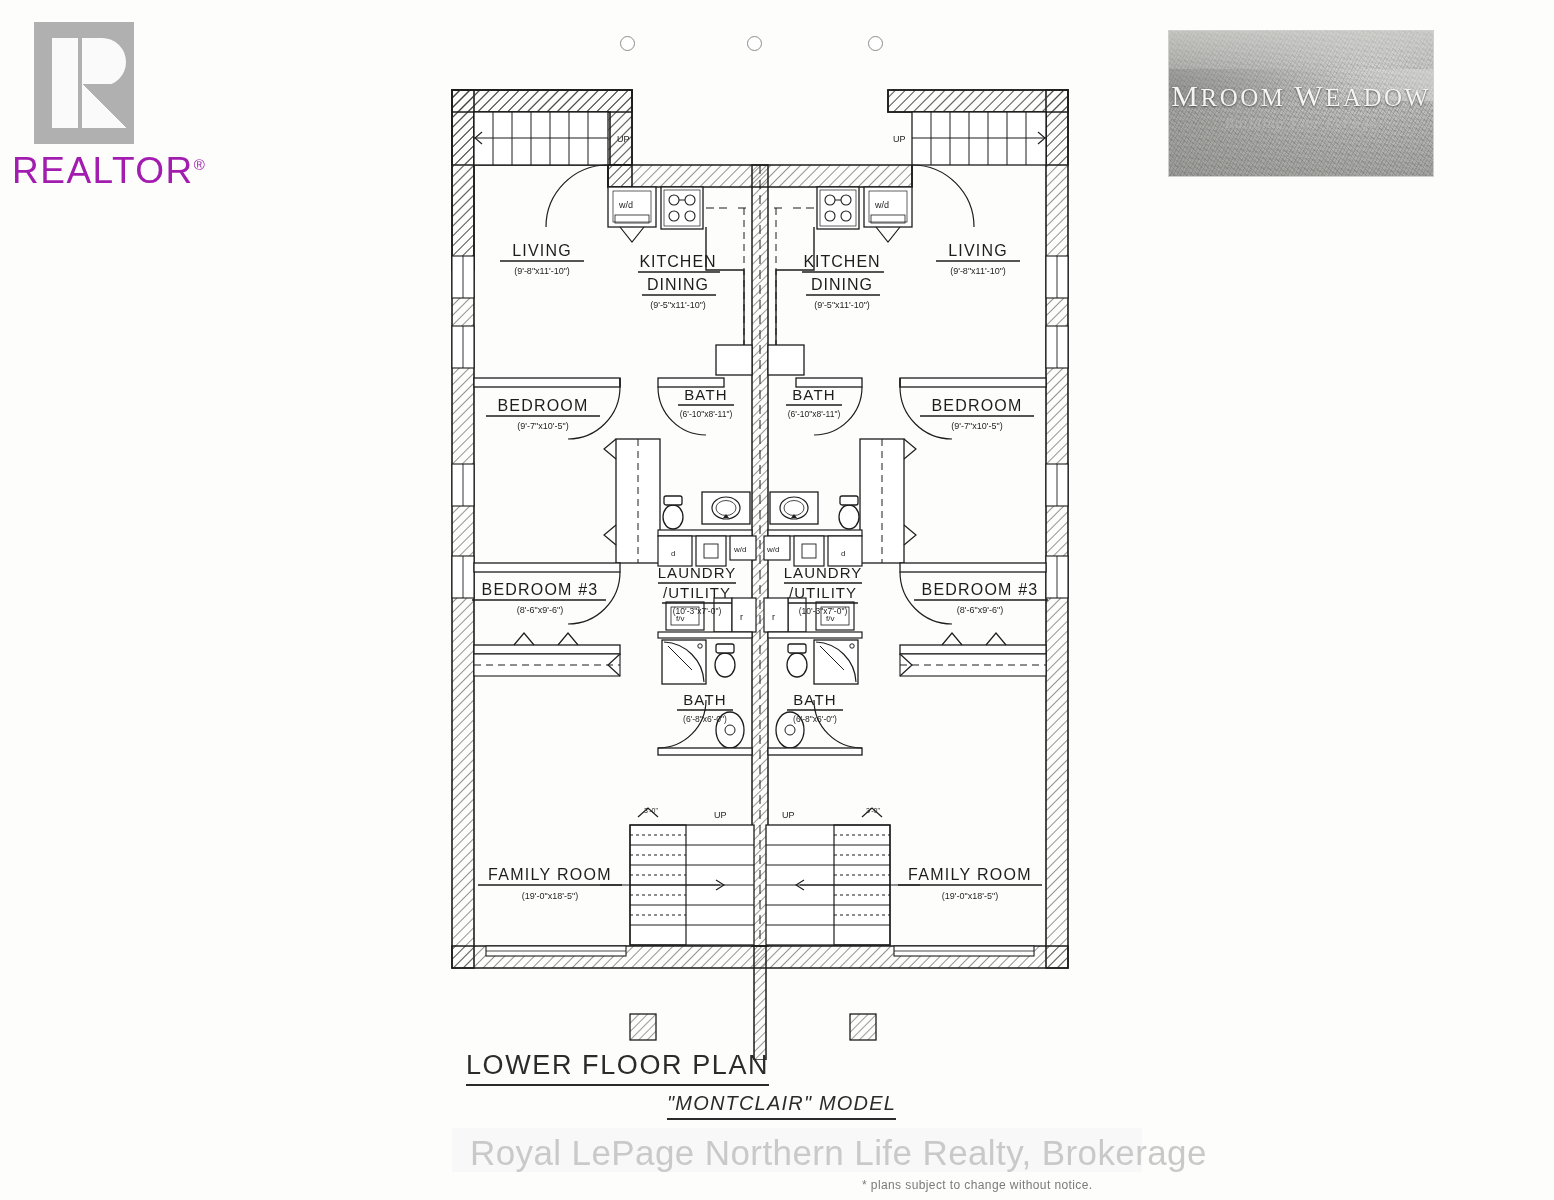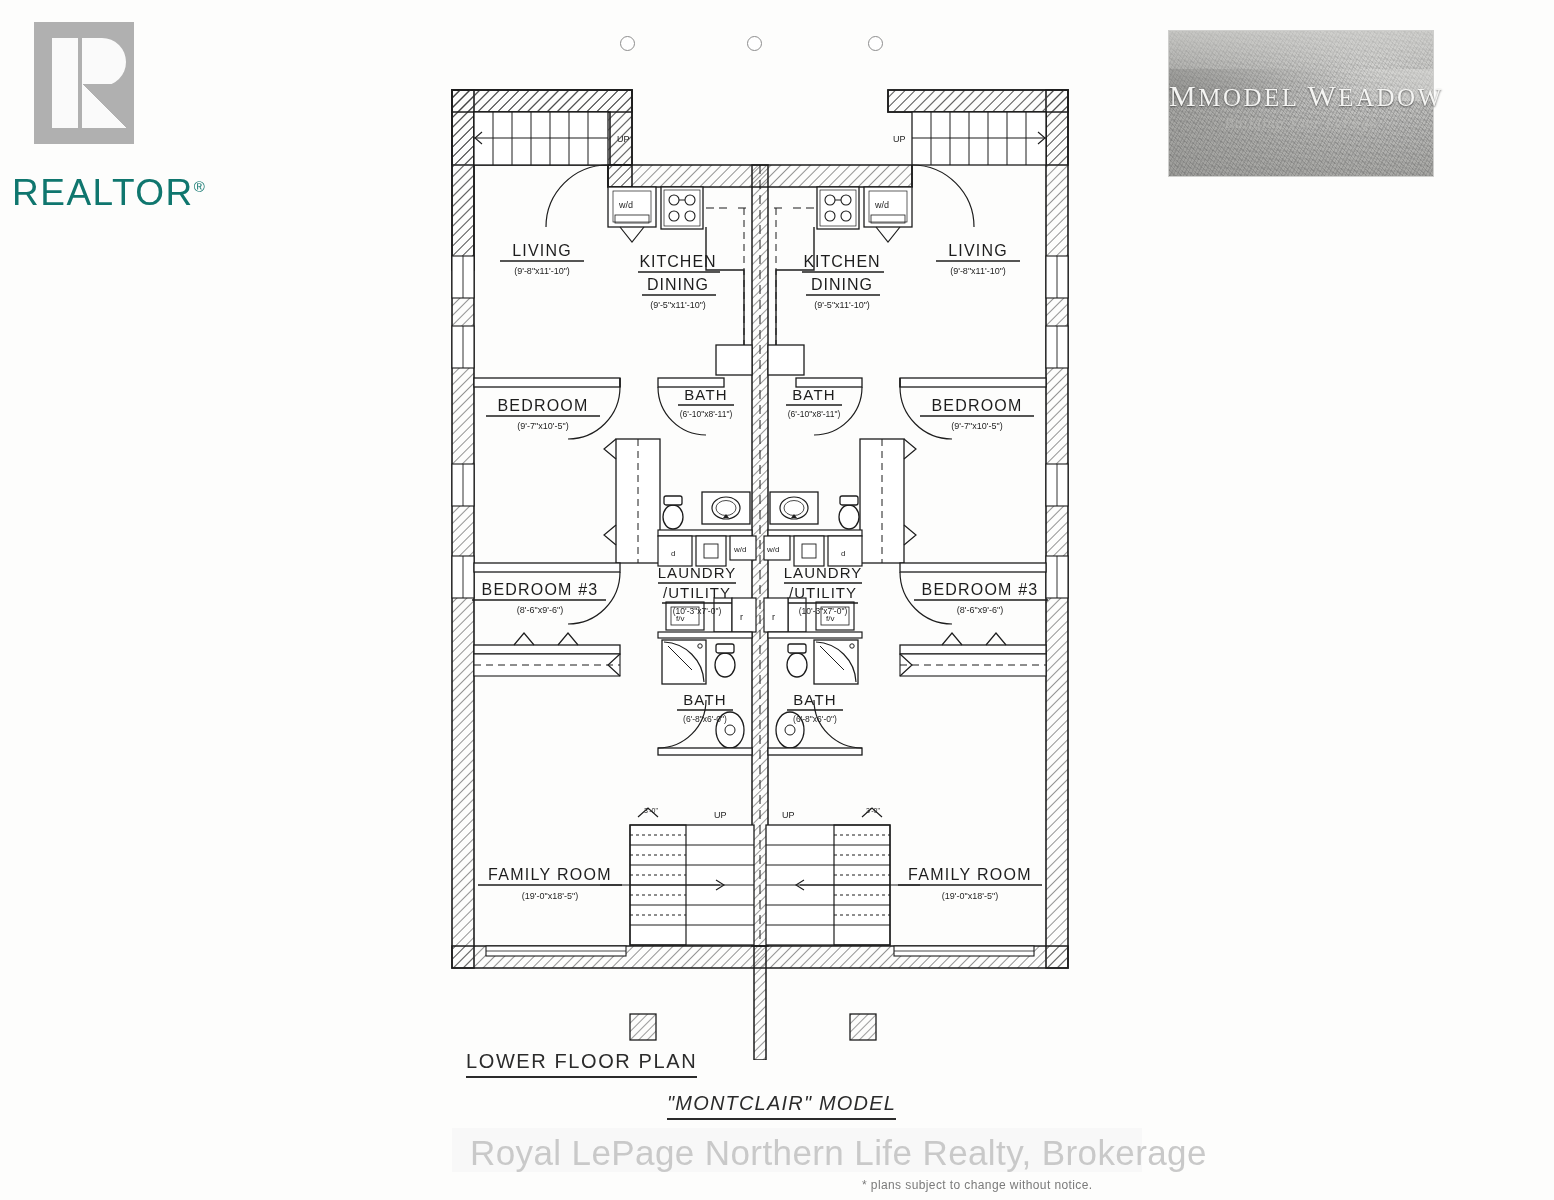--- a/index.html
+++ b/index.html
@@ -15,21 +15,21 @@
 
   
   .realtor-logo{position:absolute;left:12px;top:22px;width:200px;height:200px;}
   .realtor-mark{position:absolute;left:22px;top:0;width:100px;height:122px;background:#b0b0b0;}
   .realtor-mark .bar{position:absolute;left:18px;top:16px;width:26px;height:90px;background:#fafafa;}
   .realtor-mark .bowl{position:absolute;left:48px;top:16px;width:44px;height:48px;
         background:#fafafa;border-radius:0 24px 24px 0;}
   .realtor-mark .legfix{position:absolute;left:48px;top:62px;width:44px;height:44px;
         background:linear-gradient(to bottom left,#b0b0b0 49.6%,#fafafa 50%);}
   .realtor-word{position:absolute;left:0;top:128px;font-size:37px;letter-spacing:1.5px;
-        color:#0f766e;font-family:"Liberation Sans",sans-serif;font-weight:400;margin-top:22px;}
+        color:#a21caf;font-family:"Liberation Sans",sans-serif;font-weight:400;}
   .realtor-word sup{font-size:15px;vertical-align:super;}
 
   
   .mw-logo{position:absolute;left:1168px;top:30px;width:264px;height:145px;
         background:
           repeating-linear-gradient(117deg, rgba(90,90,90,.22) 0 1px, transparent 1px 3px),
           repeating-linear-gradient(42deg, rgba(70,70,70,.18) 0 1px, transparent 1px 4px),
           repeating-linear-gradient(8deg, rgba(120,120,120,.16) 0 2px, transparent 2px 5px),
           radial-gradient(ellipse at 78% 26%, #d5d5d3 0%, #b9b9b7 38%, #a9a9a6 68%, #9d9d9a 100%);
         border:1px solid #cfcfcd;}
@@ -46,21 +46,21 @@
         color:rgba(190,190,186,.55);letter-spacing:1px;}
 
   
   .punch{position:absolute;width:13px;height:13px;border:1.6px solid #8d8d8d;border-radius:50%;background:#fff;}
 
   
   #plan{position:absolute;left:430px;top:60px;}
 
   
   .cap-lower{position:absolute;left:466px;top:1050px;
-        font-family:"Liberation Sans",sans-serif;font-size:20px;letter-spacing:1.6px;
+        font-family:"Liberation Sans",sans-serif;font-size:27px;letter-spacing:1.6px;
         color:#2b2b2b;border-bottom:2px solid #2b2b2b;padding-bottom:3px;}
   .cap-model{position:absolute;left:667px;top:1092px;
         font-family:"Liberation Sans",sans-serif;font-size:20px;font-style:italic;
         letter-spacing:1.2px;color:#2b2b2b;border-bottom:2px solid #2b2b2b;padding-bottom:3px;}
   .cap-note{position:absolute;left:862px;top:1178px;
         font-family:"Liberation Sans",sans-serif;font-size:12px;letter-spacing:.4px;
         color:#7a7a7a;}
 
   
   .watermark{position:absolute;left:470px;top:1133px;width:640px;height:36px;
@@ -81,21 +81,21 @@
     </div>
     <div class="realtor-word">
       <span>REALTOR</span><sup>®</sup>
     </div>
   </div>
 
   <div class="mw-logo">
     <div class="sky"></div>
     <div class="ridge"></div>
     <div class="mw-name">
-      <span class="cap">M</span><span>MODEL </span><span class="cap">W</span><span>EADOW</span>
+      <span class="cap">M</span><span>ROOM </span><span class="cap">W</span><span>EADOW</span>
     </div>
     <div class="mw-sub">Building Your LePage</div>
   </div>
 
   <div class="punch" style="left:620px;top:36px"></div>
   <div class="punch" style="left:747px;top:36px"></div>
   <div class="punch" style="left:868px;top:36px"></div>
 
   <svg id="plan" width="660" height="1000" viewBox="0 0 660 1000">
     <defs>

